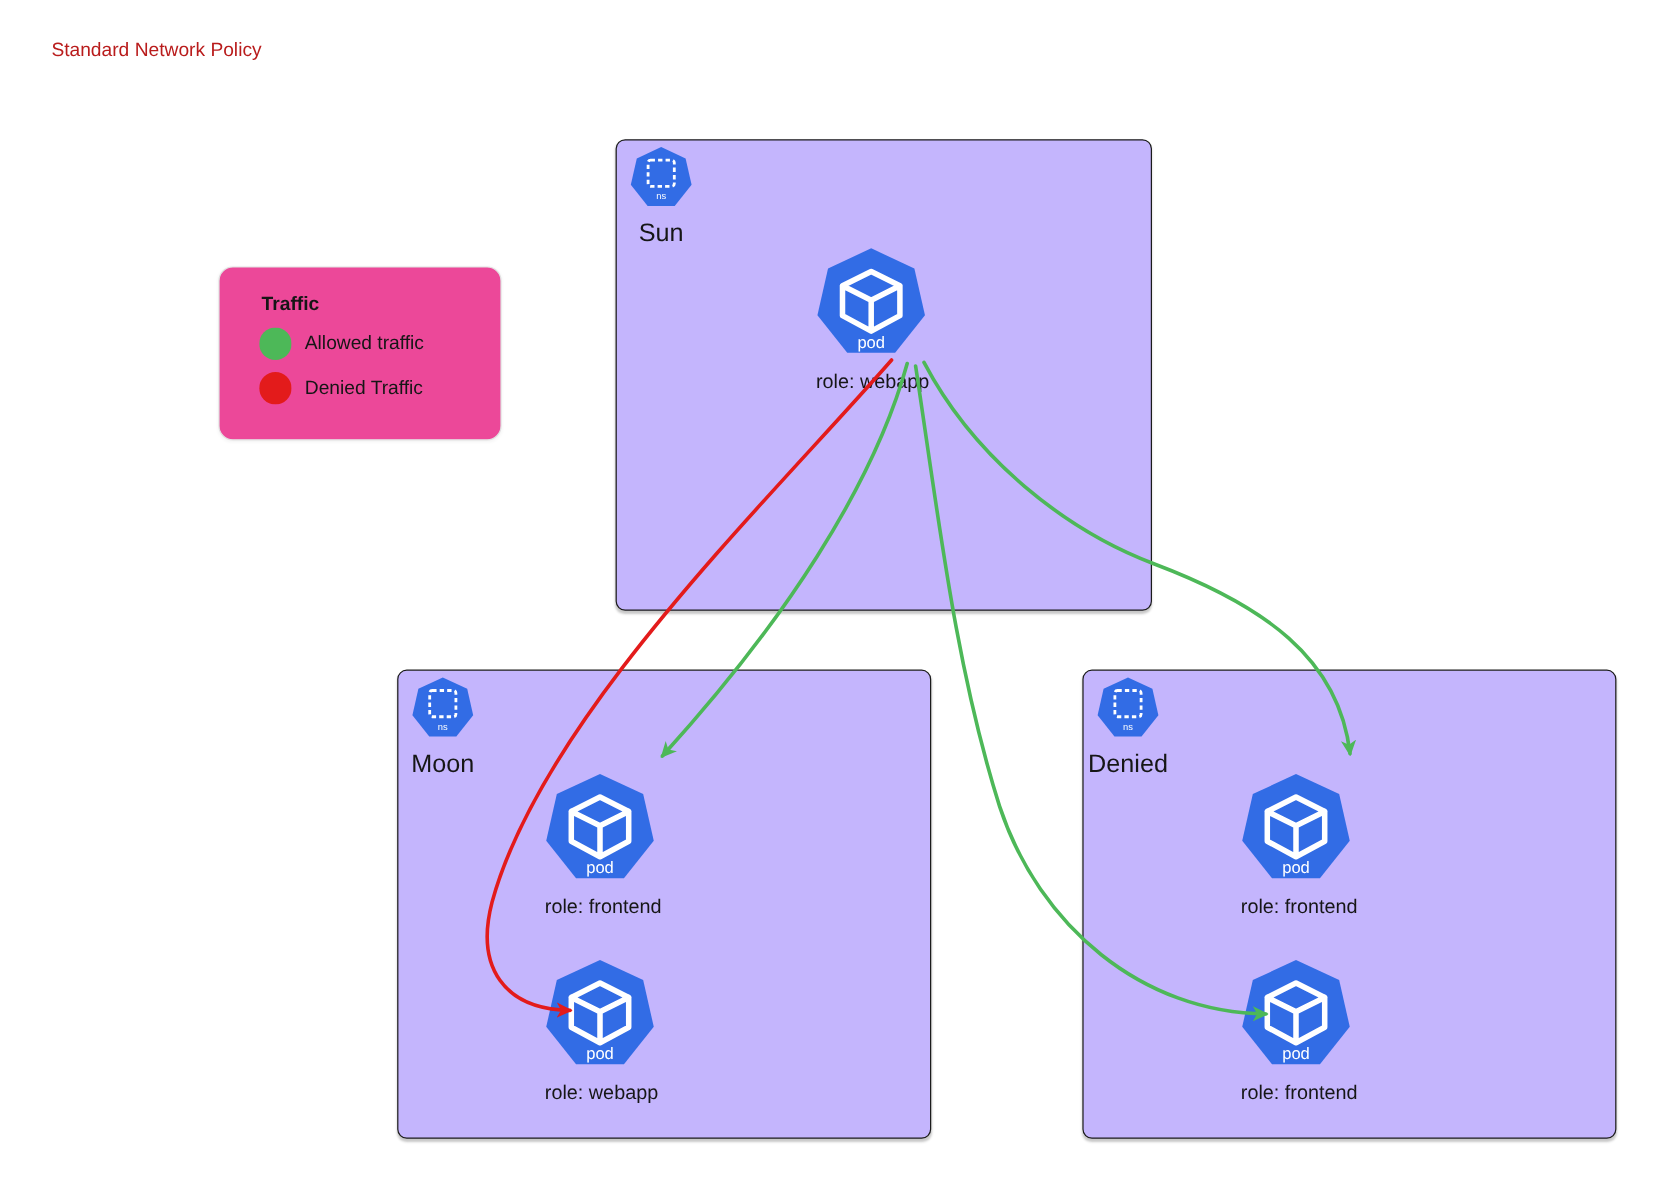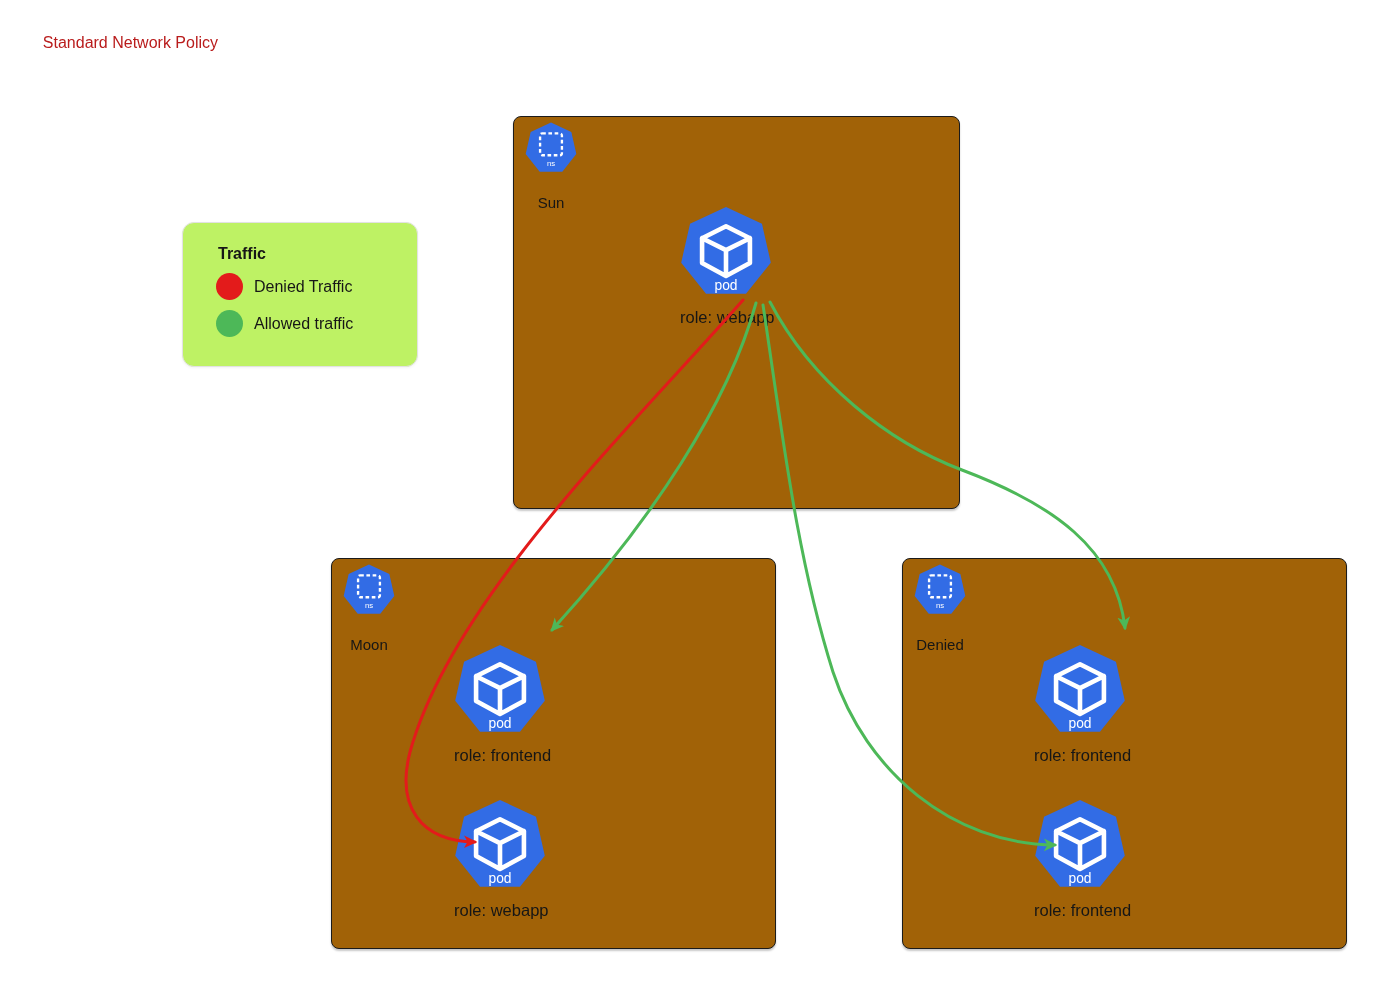--- a/index.html
+++ b/index.html
@@ -3,35 +3,35 @@
 <meta charset="utf-8">
 <style>
   html,body{margin:0;padding:0;background:#fff;}
   body{font-family:"Liberation Sans",sans-serif;color:#161616;}
   .canvas{position:relative;width:1380px;height:983px;background:#ffffff;overflow:hidden;}
 
   .title{position:absolute;left:40px;top:30px;width:178px;text-align:right;
          font-size:16px;line-height:26px;color:#b91c1c;}
 
   .legend{position:absolute;left:182px;top:222px;width:236px;height:145px;
-          background:#bef264;border:1px solid #e2e2e2;border-radius:12px;
+          background:#ec4899;border:1px solid #e2e2e2;border-radius:12px;
           box-shadow:0 1px 3px rgba(0,0,0,0.05);box-sizing:border-box;}
   .legend-title{margin:22px 0 0 35px;font-weight:bold;font-size:16px;}
   .legend-row{display:flex;align-items:center;gap:11px;margin:10px 0 0 33px;font-size:16px;}
   .legend-row svg{display:block;flex:0 0 auto;}
 
-  .ns-box{position:absolute;background:#a16207;border:1.6px solid #1b1b1b;border-radius:8px;
+  .ns-box{position:absolute;background:#c4b5fd;border:1.6px solid #1b1b1b;border-radius:8px;
           box-shadow:0 2px 2px rgba(0,0,0,0.22);box-sizing:border-box;z-index:1;}
   .ns-box.sun{left:513px;top:116px;width:447px;height:393px;}
   .ns-box.moon{left:331px;top:558px;width:445px;height:391px;}
   .ns-box.stars{left:902px;top:558px;width:445px;height:391px;}
 
   .ns-icon{position:absolute;left:10px;top:5px;width:54px;height:52px;}
   .ns-name{position:absolute;left:-23px;top:66px;width:120px;text-align:center;
-           font-size:15px;color:#161616;margin-top:11px;}
+           font-size:21px;color:#161616;}
 
   .pod{position:absolute;width:164px;text-align:left;z-index:2;}
   .pod svg.pod-icon{width:92px;height:92px;display:inline-block;}
   .pod-label{margin-top:6px;font-size:16.5px;color:#161616;}
   .pod.webapp{left:680px;top:206px;}
   .pod.moon-frontend{left:454px;top:644px;}
   .pod.moon-backend{left:454px;top:799px;}
   .pod.stars-top{left:1034px;top:644px;}
   .pod.stars-bottom{left:1034px;top:799px;}
 
@@ -46,29 +46,29 @@
 <body>
 
 <div class="canvas">
 
   <div class="title">Standard Network Policy</div>
 
   <div class="legend">
     <div class="legend-title">Traffic</div>
     <div class="legend-row">
       <svg width="27" height="27">
+        <circle cx="13.5" cy="13.5" r="13.5" fill="#4db858"></circle>
+      </svg>
+      <span>Allowed traffic</span>
+    </div>
+    <div class="legend-row">
+      <svg width="27" height="27">
         <circle cx="13.5" cy="13.5" r="13.5" fill="#e31b1b"></circle>
       </svg>
       <span>Denied Traffic</span>
-    </div>
-    <div class="legend-row">
-      <svg width="27" height="27">
-        <circle cx="13.5" cy="13.5" r="13.5" fill="#4db858"></circle>
-      </svg>
-      <span>Allowed traffic</span>
     </div>
   </div>
 
   <div class="ns-box sun">
     <svg class="ns-icon k8s-icon" viewBox="0 0 100 100">
       <path d="M50 1 L89.1 19.3 L98.7 61.6 L71.7 95.5 L28.3 95.5 L1.3 61.6 L10.9 19.3 Z" fill="#326ce5"></path>
       <rect class="ns-square" x="29" y="22" width="42" height="42" rx="4"></rect>
       <text x="50" y="85" font-size="15" text-anchor="middle">ns</text>
     </svg>
     <div class="ns-name">Sun</div>

